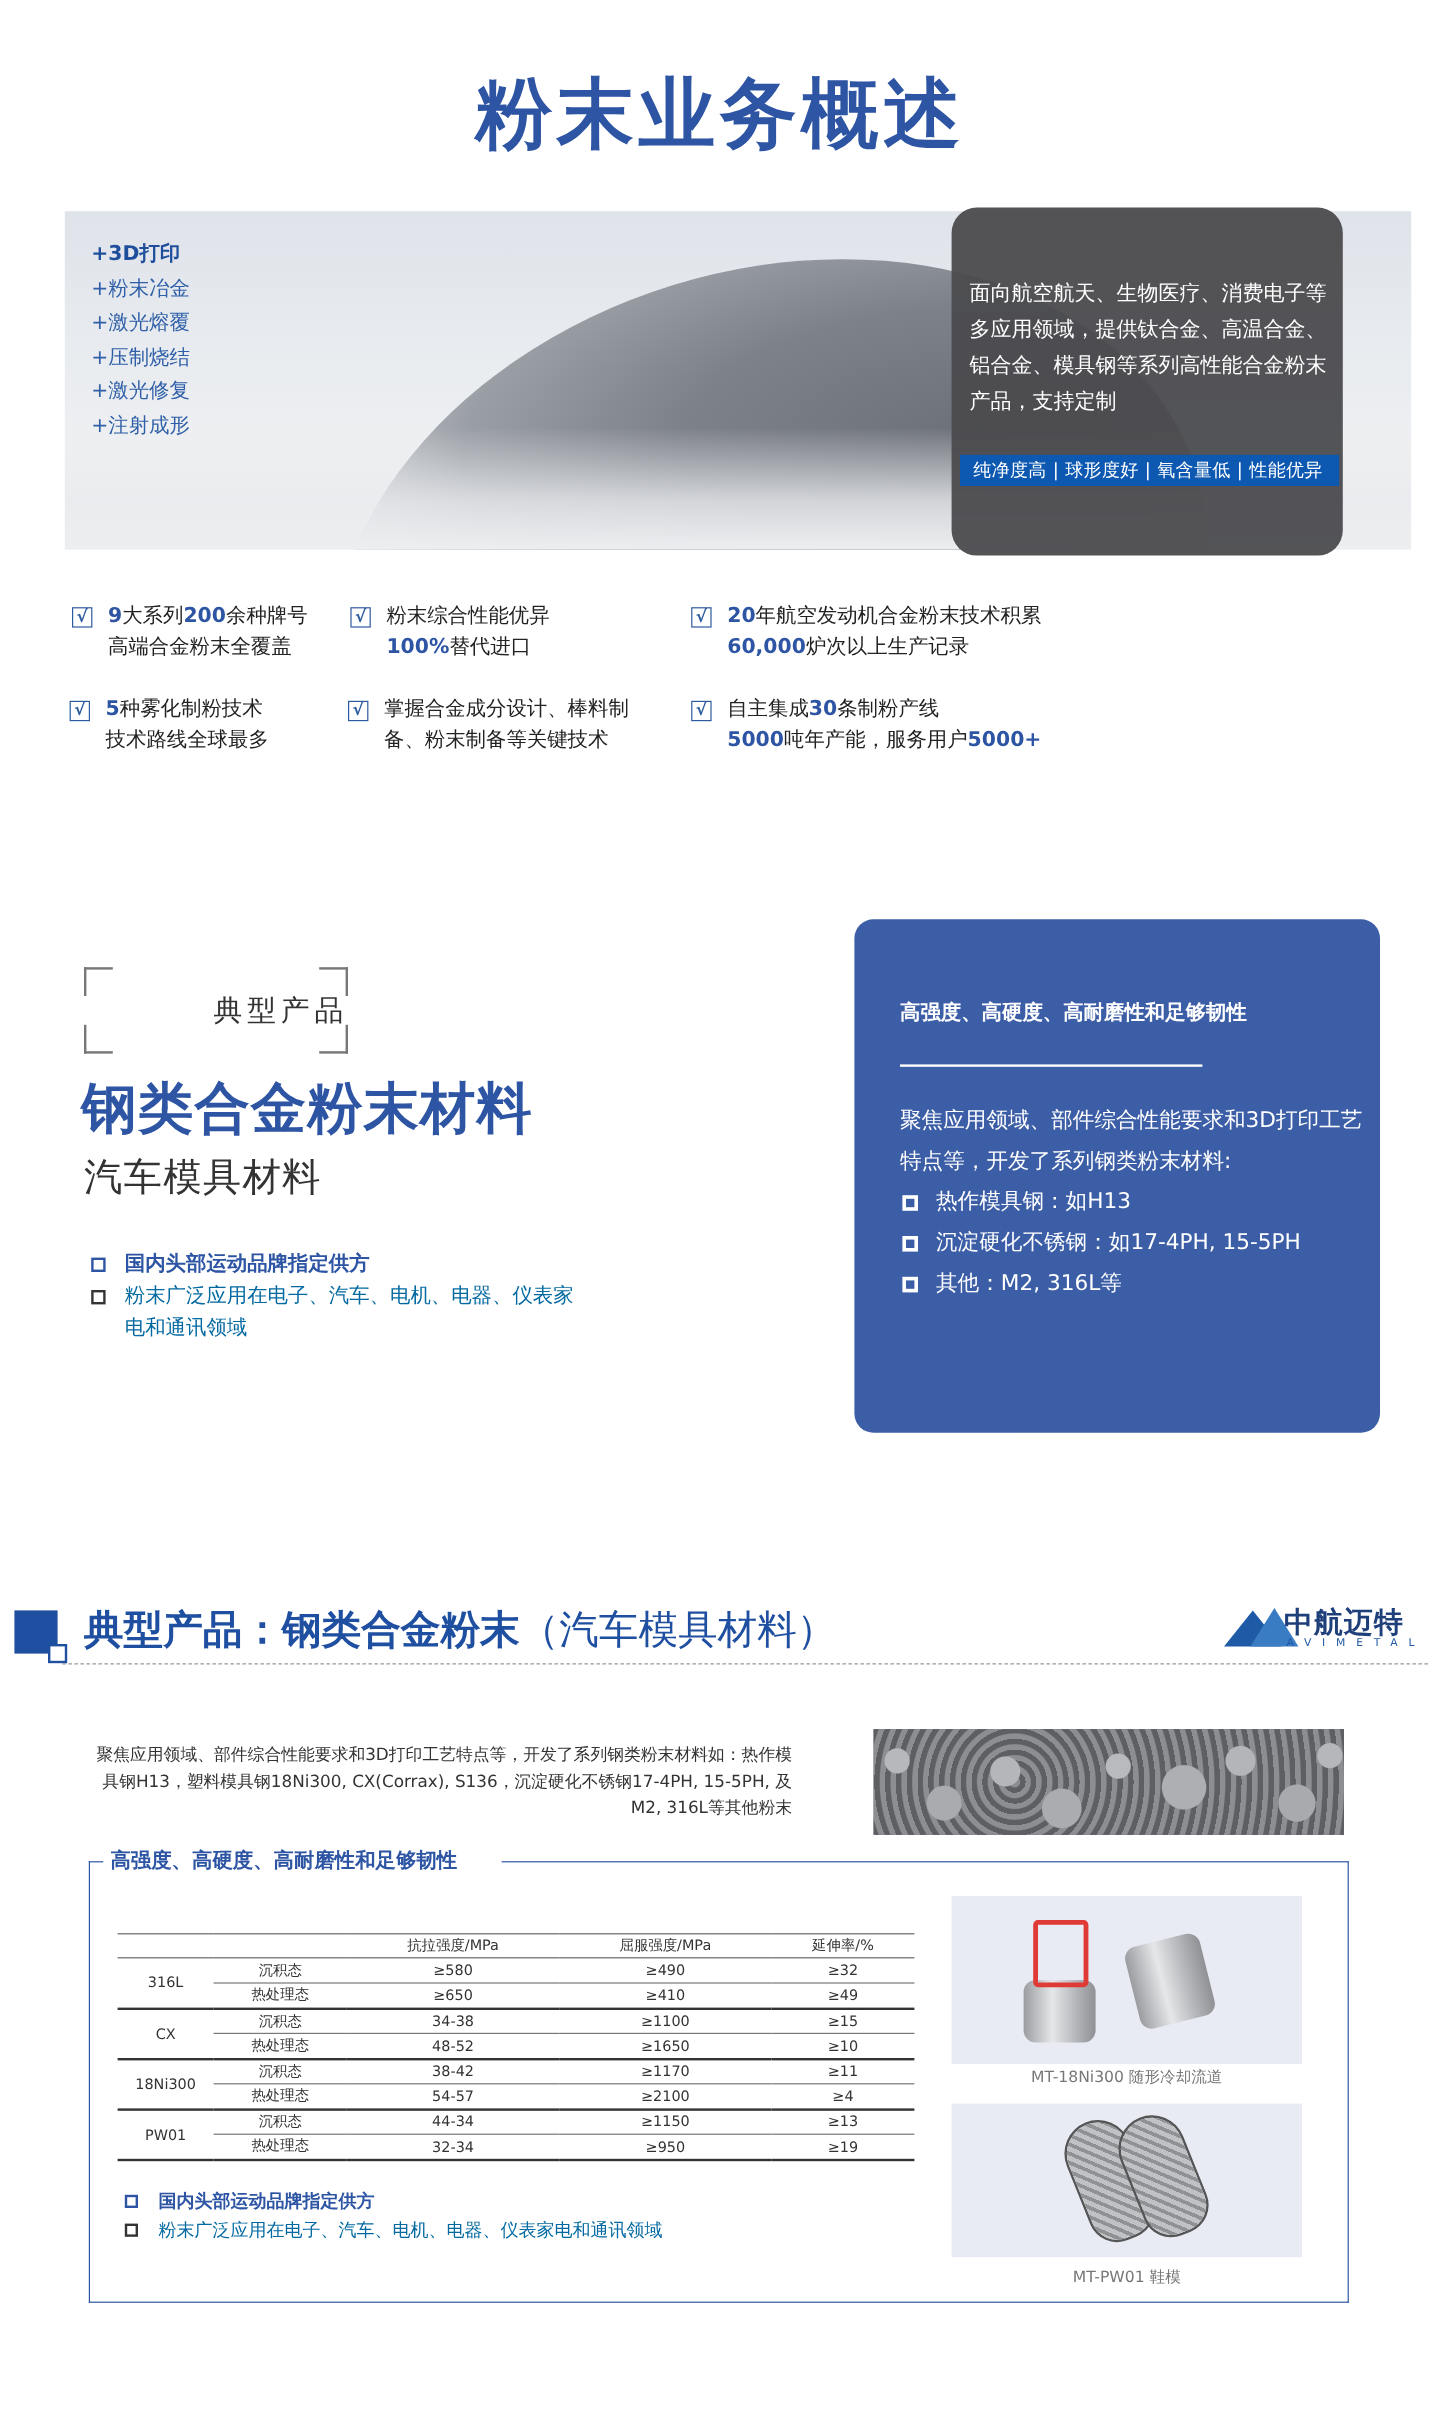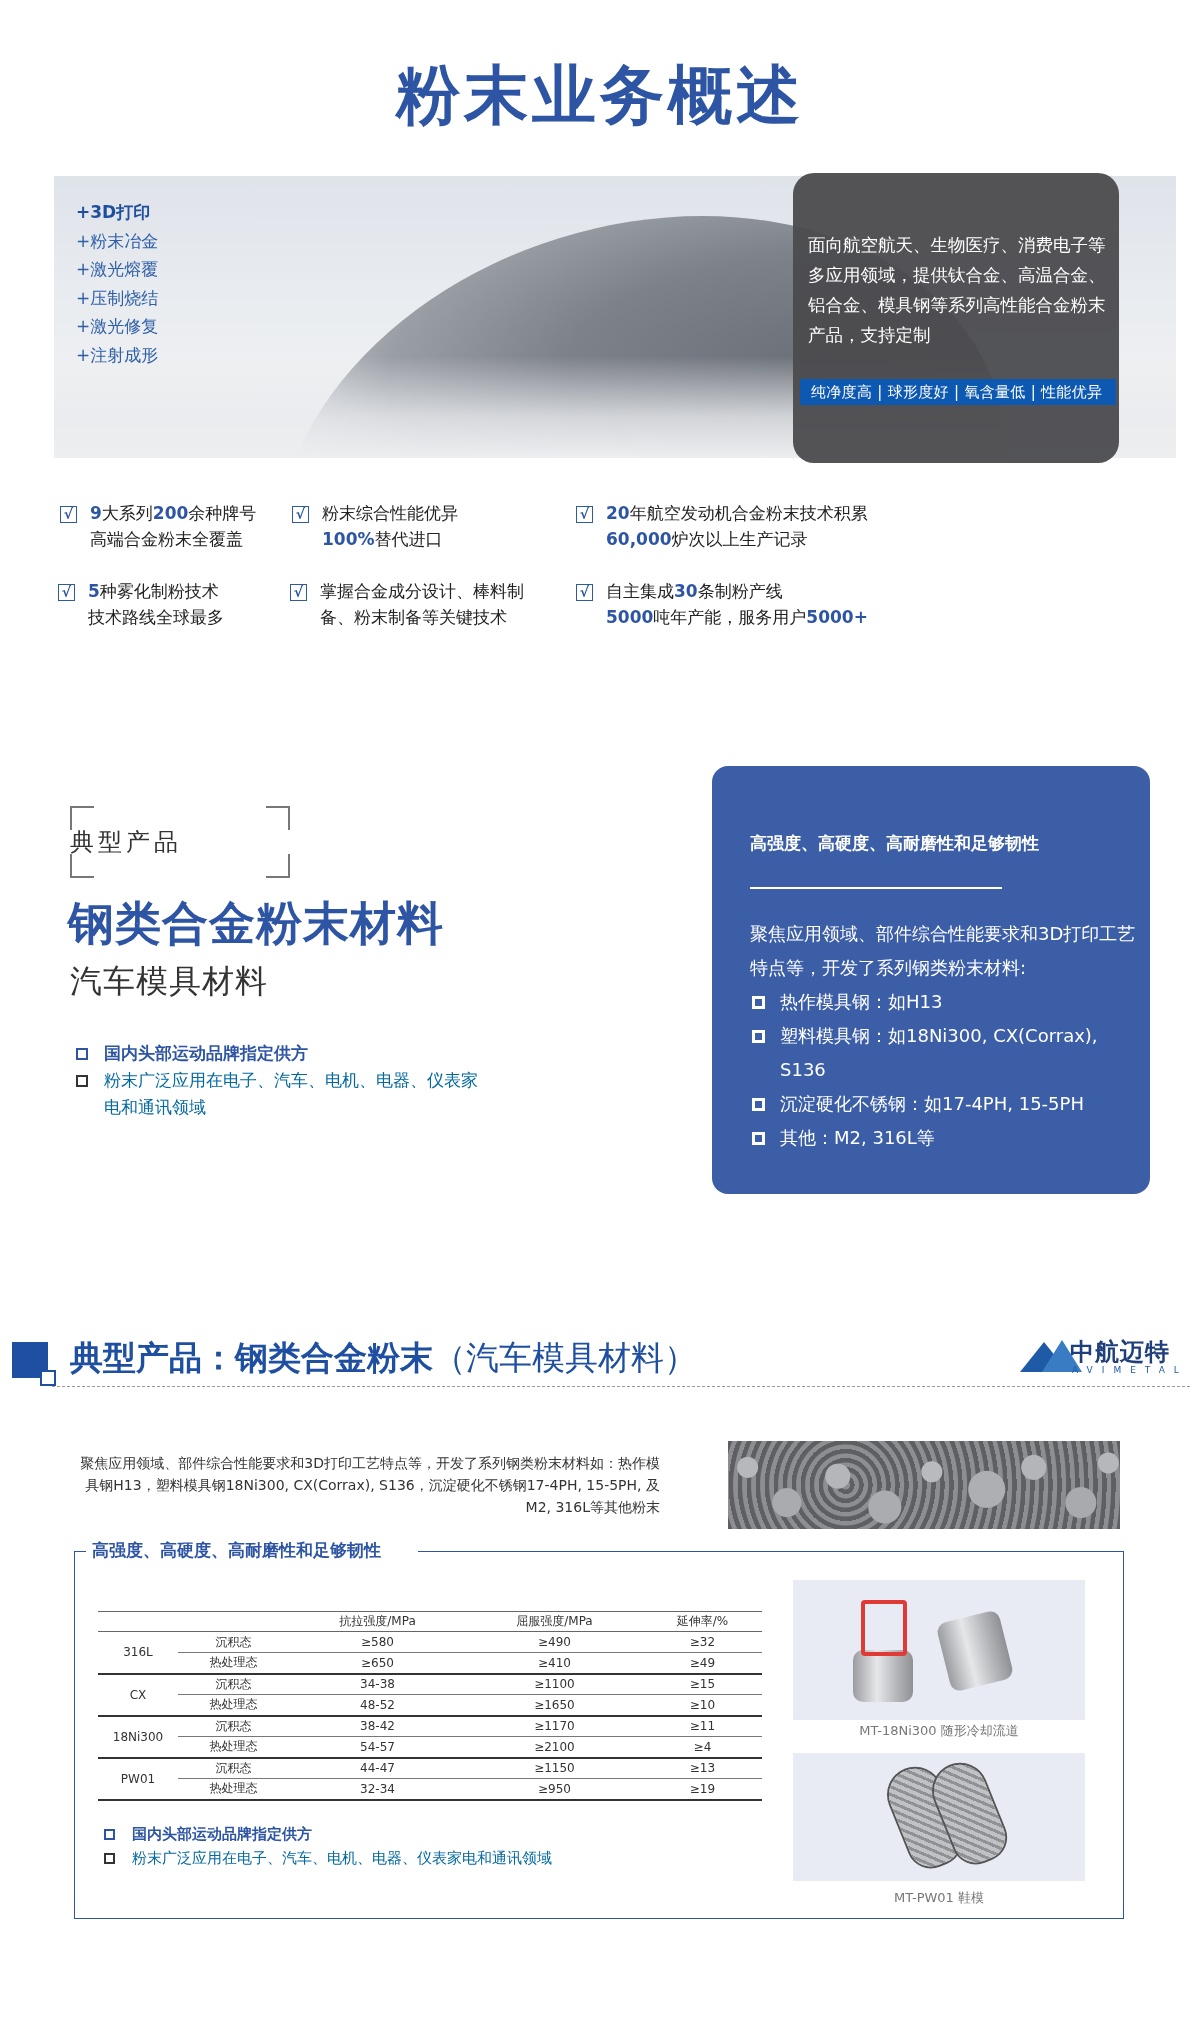--- a/index.html
+++ b/index.html
@@ -26,21 +26,21 @@
   .feat .txt { position: absolute; left: 30px; top: 0; white-space: nowrap; }
   .feat b { color: #2d55a4; }
 
   
   .bracket { left: 70px; top: 806px; width: 220px; height: 72px; }
   .bracket .c { position: absolute; width: 24px; height: 24px; border-color: #777; border-style: solid; }
   .bracket .tl { left: 0; top: 0; border-width: 2px 0 0 2px; }
   .bracket .tr { right: 0; top: 0; border-width: 2px 2px 0 0; }
   .bracket .bl { left: 0; bottom: 0; border-width: 0 0 2px 2px; }
   .bracket .br { right: 0; bottom: 0; border-width: 0 2px 2px 0; }
-  .bracket .lbl { position: absolute; left: 0; width: 220px; top: 20px; text-align: left; font-size: 24px; letter-spacing: 4px; color: #333; }
+  .bracket .lbl { position: absolute; left: 0; width: 220px; top: 20px; text-align: right; font-size: 24px; letter-spacing: 4px; color: #333; }
   .big-h { left: 68px; top: 893px; font-size: 46px; font-weight: bold; color: #2d55a4; letter-spacing: 1px; text-align: right; }
   .sub-h { left: 70px; top: 960px; font-size: 32px; color: #333; letter-spacing: 1px; }
   .sq-list { list-style: none; }
   .sq-list li { position: relative; padding-left: 32px; font-size: 17px; line-height: 27px; color: #0369a1; }
   .sq-list li .sq { position: absolute; left: 4px; top: 8px; width: 12px; height: 12px; border: 2.5px solid #333; }
   .sq-list li.blue { color: #2d55a4; font-weight: bold; }
   .sq-list li.blue .sq { border-color: #2d55a4; }
   .blue-card { left: 712px; top: 766px; width: 438px; height: 428px; background: #3c5ea6; border-radius: 16px; color: #fff; }
   .blue-card .t { position: absolute; left: 38px; top: 66px; font-size: 17px; font-weight: bold; }
   .blue-card .line { position: absolute; left: 38px; top: 121px; width: 252px; height: 2px; background: #ffffff; }
@@ -170,21 +170,20 @@
   <li class="blue"><span class="sq"></span><span>国内头部运动品牌指定供方</span></li>
   <li><span class="sq"></span><span>粉末广泛应用在电子、汽车、电机、电器、仪表家电和通讯领域</span></li>
 </ul>
 
 <div class="abs blue-card">
   <div class="t">高强度、高硬度、高耐磨性和足够韧性</div>
   <div class="line"></div>
   <div class="d">聚焦应用领域、部件综合性能要求和3D打印工艺特点等，开发了系列钢类粉末材料:</div>
   <ul style="top:219px;">
     <li><span class="sq"></span><span>热作模具钢：如H13</span></li>
-    <li><span class="sq"></span><span>塑料模具钢：如18Ni300, CX(Corrax), S136</span></li>
     <li><span class="sq"></span><span>沉淀硬化不锈钢：如17-4PH, 15-5PH</span></li>
     <li><span class="sq"></span><span>其他：M2, 316L等</span></li>
   </ul>
 </div>
 
 <div class="abs sec3-icon"></div>
 <div class="abs sec3-icon2"></div>
 <div class="abs sec3-title"><b>典型产品：钢类合金粉末</b><span>（汽车模具材料）</span></div>
 <div class="abs logo">
   <span class="tri"></span>
@@ -248,21 +247,21 @@
     </tr>
     <tr class="grp-end">
       <td>热处理态</td>
       <td>54-57</td>
       <td>≥2100</td>
       <td>≥4</td>
     </tr>
     <tr>
       <td class="mat" rowspan="2">PW01</td>
       <td>沉积态</td>
-      <td>44-47</td>
+      <td>44-34</td>
       <td>≥1150</td>
       <td>≥13</td>
     </tr>
     <tr class="grp-end">
       <td>热处理态</td>
       <td>32-34</td>
       <td>≥950</td>
       <td>≥19</td>
     </tr>
   </tbody>

